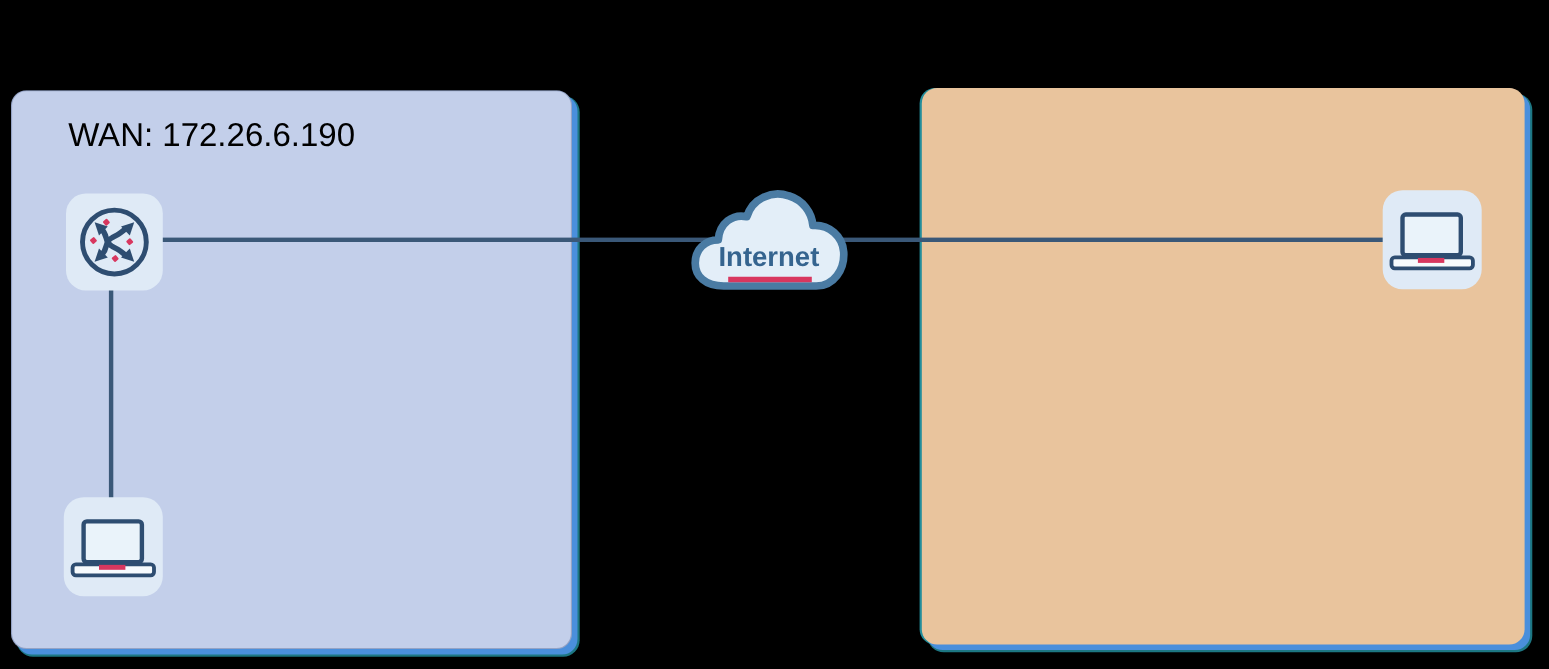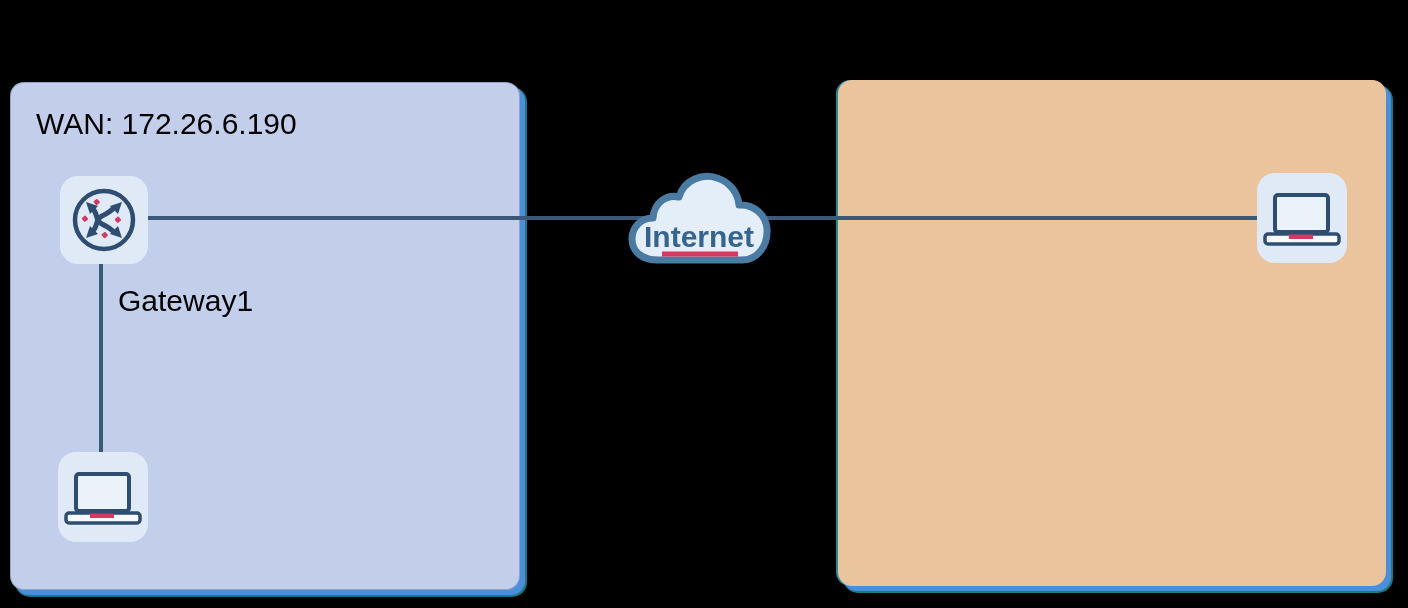--- a/index.html
+++ b/index.html
@@ -28,32 +28,32 @@
   }
   .link{position:absolute;background:var(--link-line);z-index:2;}
   .link-wan{left:145px;top:216px;width:1113px;height:4px;}
   .link-lan{left:99px;top:261px;width:4px;height:192px;}
   .label{
     position:absolute;z-index:3;
     color:var(--label-text);
     font-size:30px;line-height:1.15;
     white-space:nowrap;
   }
-  .label-wan{left:36px;top:107px;}
+  .label-wan{left:62px;top:107px;}
   .label-gateway{left:118px;top:284px;}
   .label-lan{left:118px;top:399px;}
   .icon-box{position:absolute;z-index:3;}
   .icon-router{left:59px;top:175px;width:90px;height:90px;}
   .icon-laptop-a{left:57px;top:451px;width:92px;height:92px;}
   .icon-laptop-b{left:1256px;top:172px;width:92px;height:92px;}
   .cloud-wrap{position:absolute;left:626px;top:170px;width:152px;height:98px;z-index:4;}
   .cloud-label{
     position:absolute;left:0;right:6px;top:50px;
     text-align:center;
-    font-size:30px;font-weight:bold;
+    font-size:25px;font-weight:bold;
     color:var(--internet-text);
     z-index:5;
   }
   svg{display:block;}
   .icon-bg{fill:var(--icon-bg);}
   .icon-stroke{stroke:var(--icon-stroke);}
   .red{fill:var(--accent-red);}
 </style>
 </head>
 <body>
@@ -62,21 +62,20 @@
 
   <div class="panel panel-a"></div>
 
   <div class="panel panel-b"></div>
 
   <div class="link link-wan"></div>
 
   <div class="link link-lan"></div>
 
   <div class="label label-wan">WAN: 172.26.6.190</div>
-  <div class="label label-gateway">Gateway1</div>
 
   <div class="icon-box icon-router">
     <svg width="90" height="90" viewBox="0 0 90 90">
       <rect x="1" y="1" width="88" height="88" rx="18" class="icon-bg"></rect>
       <circle cx="45" cy="45" r="29" fill="none" class="icon-stroke" stroke-width="4.5"></circle>
       <g fill="none" class="icon-stroke" stroke-width="5" stroke-linecap="round" stroke-linejoin="round">
         <path d="M33,57 C40,51 35,45 43,41 C50,37 48,39 55,33"></path>
         <path d="M33,33 C40,39 35,45 43,49 C50,53 48,51 55,57"></path>
       </g>
       <g fill="#2e4d71">

